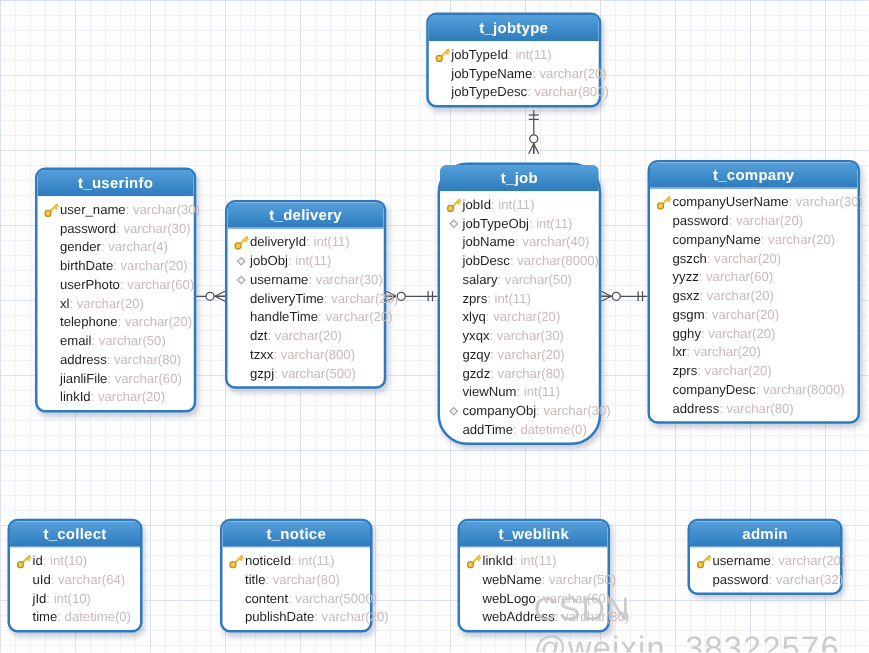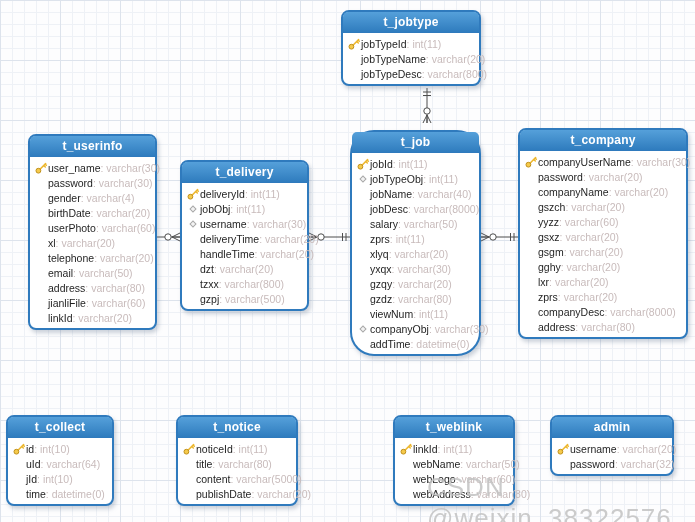--- a/index.html
+++ b/index.html
@@ -434,21 +434,21 @@
             <span class="field-name">content</span>
             <span class="field-type">: varchar(5000)</span>
           </div>
           <div class="field-row">
             <span class="field-icon"></span>
             <span class="field-name">publishDate</span>
             <span class="field-type">: varchar(20)</span>
           </div>
         </div>
       </div>
-      <div class="table-card" style="left: 366px; top: 415px; width: 122px; margin-left: 27px;">
+      <div class="table-card" style="left: 366px; top: 415px; width: 122px;">
         <div class="table-header">t_weblink</div>
         <div class="table-body">
           <div class="field-row">
             <span class="field-icon">
               <svg width="12" height="12" viewBox="0 0 12 12">
                 <path d="M5 7.2 L10.6 1.6 M8.7 3.5 l1.6 1.5 M10.1 2.1 l1.2 1.2" fill="none" stroke="#edb72e" stroke-width="1.5" stroke-linecap="round"></path>
                 <circle cx="3.4" cy="8.7" r="2.4" fill="#f6ca4a" stroke="#c08f17" stroke-width="1"></circle>
               </svg>
             </span>
             <span class="field-name">linkId</span>

